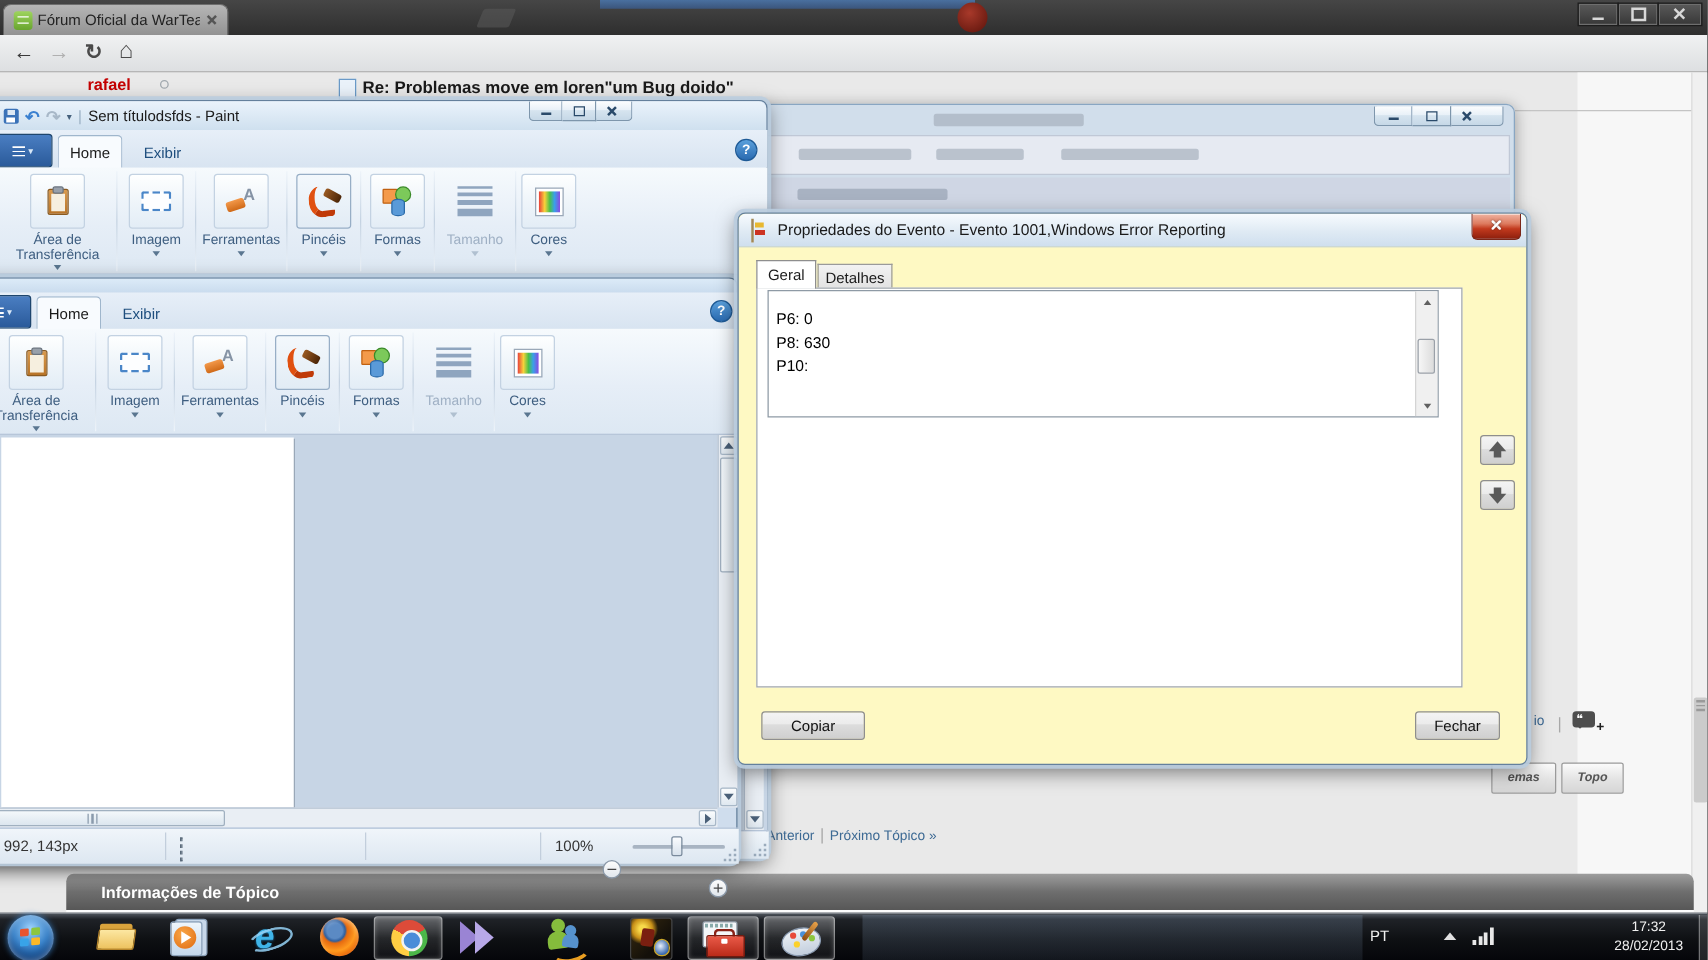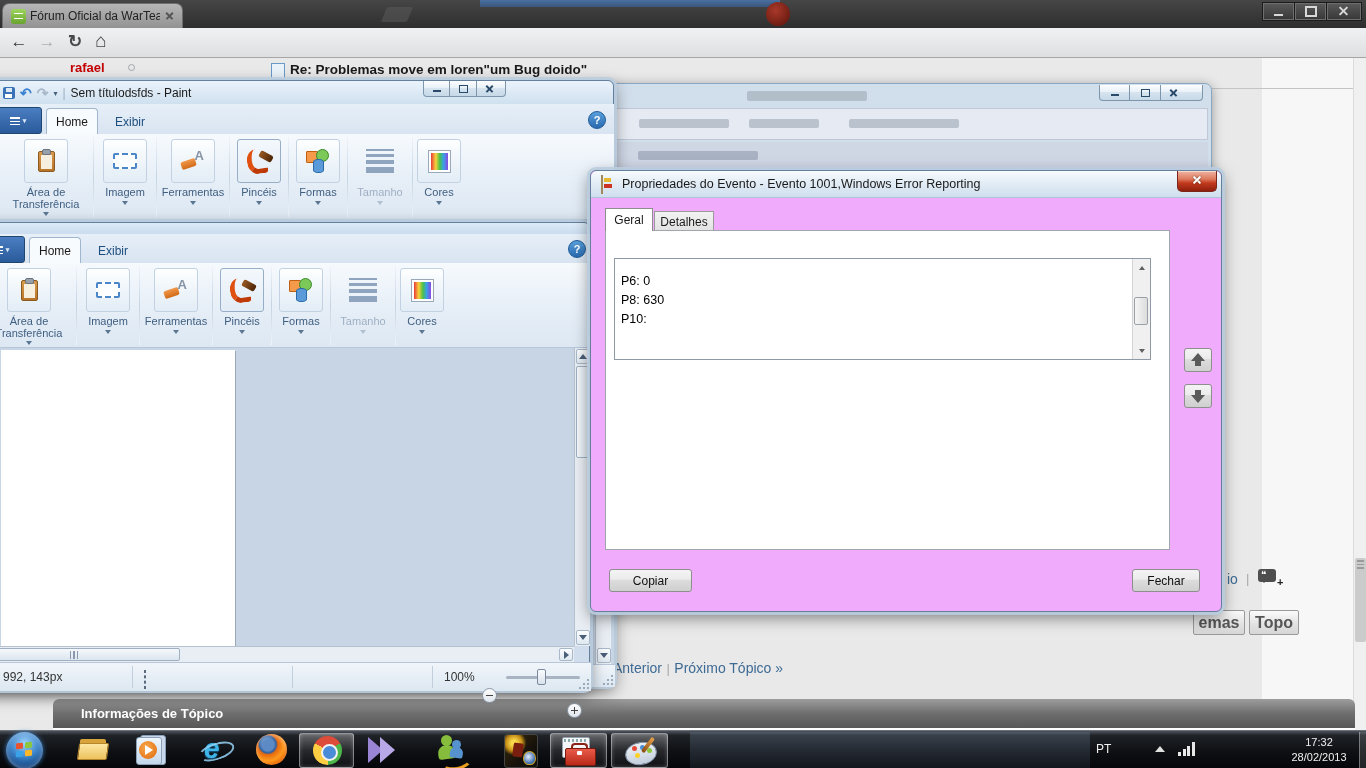--- a/index.html
+++ b/index.html
@@ -45,24 +45,24 @@
   
   .pagecol{background:#f7f7f7;}
   .scrolltrack{background:#f0f0f0;border-left:1px solid #dcdcdc;box-sizing:border-box;}
   .scrollthumb{background:#cbcbcb;border-radius:2px;}
   .scrollthumb i{display:block;height:1.5px;background:#9a9a9a;margin:2px 2px 0;}
   .author{font-size:13px;font-weight:bold;color:#c40000;}
   .odot{width:7px;height:7px;border:1.5px solid #a0a8ae;border-radius:50%;box-sizing:border-box;}
   .posttitle{font-size:13.5px;font-weight:bold;color:#1a1a1a;white-space:nowrap;}
   .quotebox{border:1px solid #5b89a8;background:#fbfcfd;}
   .qfrag{font-family:"Liberation Serif",serif;font-style:italic;font-size:14px;color:#333;}
-  .flink{font-size:14px;color:#3d6a94;text-decoration:none;}
+  .flink{font-size:11px;color:#3d6a94;text-decoration:none;}
   .fsep{color:#a8a8a8;font-size:13px;}
   .webbtn{background:linear-gradient(#fbfbfb,#e3e3e3 55%,#d6d6d6);border:1px solid #9a9a9a;border-radius:2px;
-    font-size:16px;font-weight:bold;color:#555;display:flex;align-items:center;justify-content:center;}
+    font-size:10px;font-weight:bold;color:#555;display:flex;align-items:center;justify-content:center;font-style:italic;}
   .topicbar{background:linear-gradient(#9d9d9d,#6e6e6e 50%,#575757);border-radius:6px 6px 0 0;display:flex;align-items:center;}
   .topicbar span{color:#fff;font-weight:bold;font-size:13px;margin-left:28px;}
   .bubble{background:#4e4e4e;border-radius:3px;position:relative;}
   .bubble::before{content:"❝";color:#fff;font-size:10px;position:absolute;left:3px;top:0px;}
   .bubble::after{content:"";position:absolute;left:3px;bottom:-4px;border:3px solid transparent;border-top-color:#4e4e4e;}
   .plus{font-size:11px;font-weight:bold;color:#222;}
 
   
   .aerowin{border:1px solid #64809c;border-radius:6px;box-shadow:0 0 0 3px rgba(186,205,223,.9),0 5px 16px rgba(0,0,0,.5);box-sizing:border-box;}
   .capgroup{display:flex;}
@@ -137,21 +137,21 @@
   .sdiv{position:absolute;top:3px;bottom:3px;width:1px;background:#c2cedc;}
   .ic-selstat{width:14px;height:11px;border:1.5px dashed #5a6a7a;position:relative;}
   .zoomcircle{width:15px;height:15px;border-radius:50%;background:linear-gradient(#fdfdfd,#e0e6ec);border:1px solid #8a98a8;position:relative;box-sizing:border-box;}
   .zoomcircle::before{content:"";position:absolute;left:3px;top:5.7px;width:7px;height:1.6px;background:#444;}
   .zoomcircle.plus::after{content:"";position:absolute;left:5.7px;top:3px;width:1.6px;height:7px;background:#444;}
   .slidertrack{height:3px;background:#a8b4c2;border-radius:2px;}
   .sliderthumb{width:9px;height:16px;background:linear-gradient(#fafcfe,#d8e2ec);border:1px solid #7a8a9c;border-radius:2px;box-sizing:border-box;}
   .sizegrip i{position:absolute;width:2px;height:2px;background:#9aabbc;}
 
   
-  .dlg{background:#f0abfc;border-radius:6px;}
+  .dlg{background:#fef9c3;border-radius:6px;}
   .dlgtitle{background:linear-gradient(#f7fbfe,#dfeaf4 55%,#cfdfee);border-bottom:1px solid #b0c4d8;border-radius:6px 6px 0 0;}
   .dtext{font-size:12px;color:#1a1a1a;white-space:nowrap;}
   .evicon{width:13px;height:15px;background:#fdfdf5;border:1px solid #a08858;position:relative;}
   .evicon::before{content:"";position:absolute;left:2px;top:2px;width:7px;height:4px;background:#e8b830;}
   .evicon::after{content:"";position:absolute;left:2px;top:8px;width:8px;height:4px;background:#cc3322;}
   .closebtn{background:linear-gradient(#f0b4a2,#dd7a5e 40%,#c23a1e 60%,#8e1f0d);border:1px solid #7a2618;border-top:none;border-radius:0 0 5px 5px;position:relative;box-shadow:inset 0 1px 0 rgba(255,255,255,.5);}
   .closebtn::before,.closebtn::after{content:"";position:absolute;width:10px;height:2px;background:#fff;left:14px;top:8px;border-radius:1px;box-shadow:0 0 2px rgba(0,0,0,.5);}
   .closebtn::before{transform:rotate(45deg);} .closebtn::after{transform:rotate(-45deg);}
   .dlgtab{font-size:12px;color:#1a1a1a;display:flex;align-items:center;justify-content:center;box-sizing:border-box;}
   .dlgtab.active{background:#fff;border:1px solid #8e8e8e;border-bottom:none;z-index:3;}
@@ -520,21 +520,21 @@
 
   <div class="abs aerowin dlg" style="left:590px;top:170px;width:632px;height:442px;z-index:40;">
     <div class="abs dlgtitle" style="left:0;top:0;width:100%;height:26px;">
       <span class="evicon abs" style="left:10px;top:5px;"></span>
       <span class="dtext abs" style="left:31px;top:6px;font-size:12.5px;">Propriedades do Evento - Evento 1001,Windows Error Reporting</span>
     </div>
     <div class="abs closebtn" style="left:586px;top:0px;width:38px;height:20px;"></div>
     <div class="abs dlgtab active" style="left:14px;top:37px;width:48px;height:23px;">Geral</div>
     <div class="abs dlgtab idle" style="left:63px;top:40px;width:60px;height:20px;z-index:1;">Detalhes</div>
     <div class="abs dpanel" style="left:14px;top:59px;width:565px;height:320px;z-index:2;">
-      <div class="abs dta" style="left:8px;top:27px;width:537px;height:102px;">
+      <div class="abs dta" style="left:8px;top:1px;width:537px;height:102px;">
         <div style="padding-top:13px;">
           <div class="line">P6: 0</div>
           <div class="line">P8: 630</div>
           <div class="line">P10:</div>
         </div>
         <div class="tascroll">
           <div class="taarrow" style="top:1px;">
               <span class="t-up"></span>
             </div>
           <div class="tathumb" style="top:38px;height:28px;"></div>

